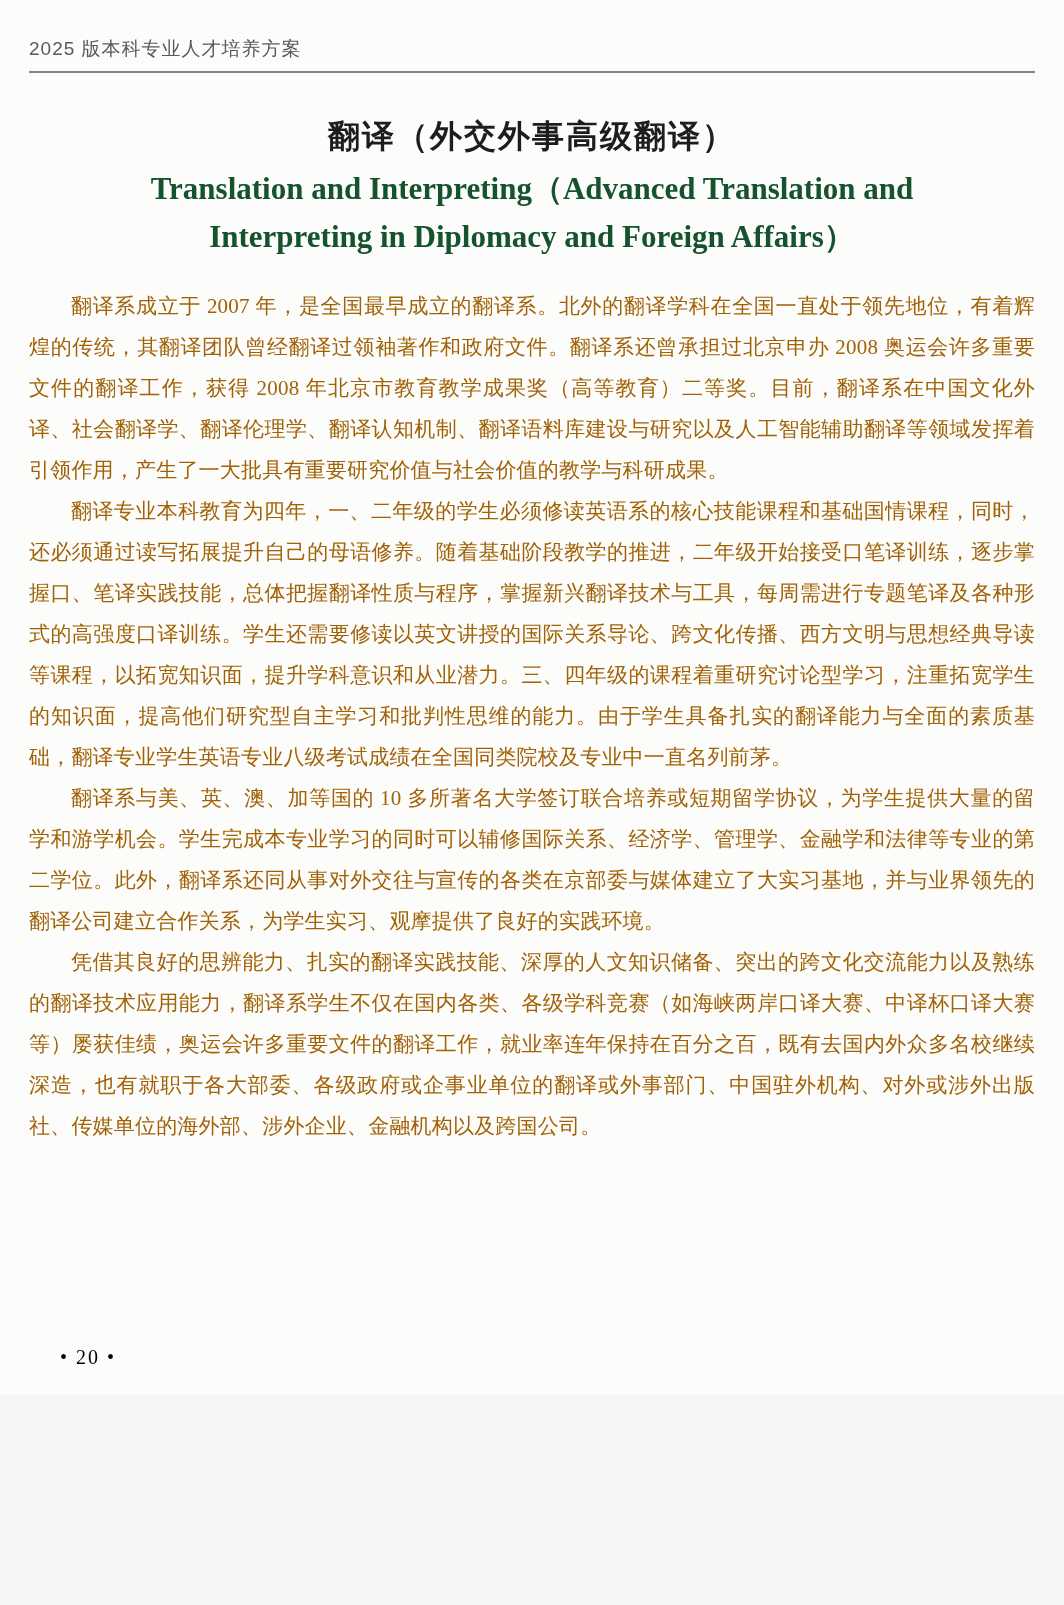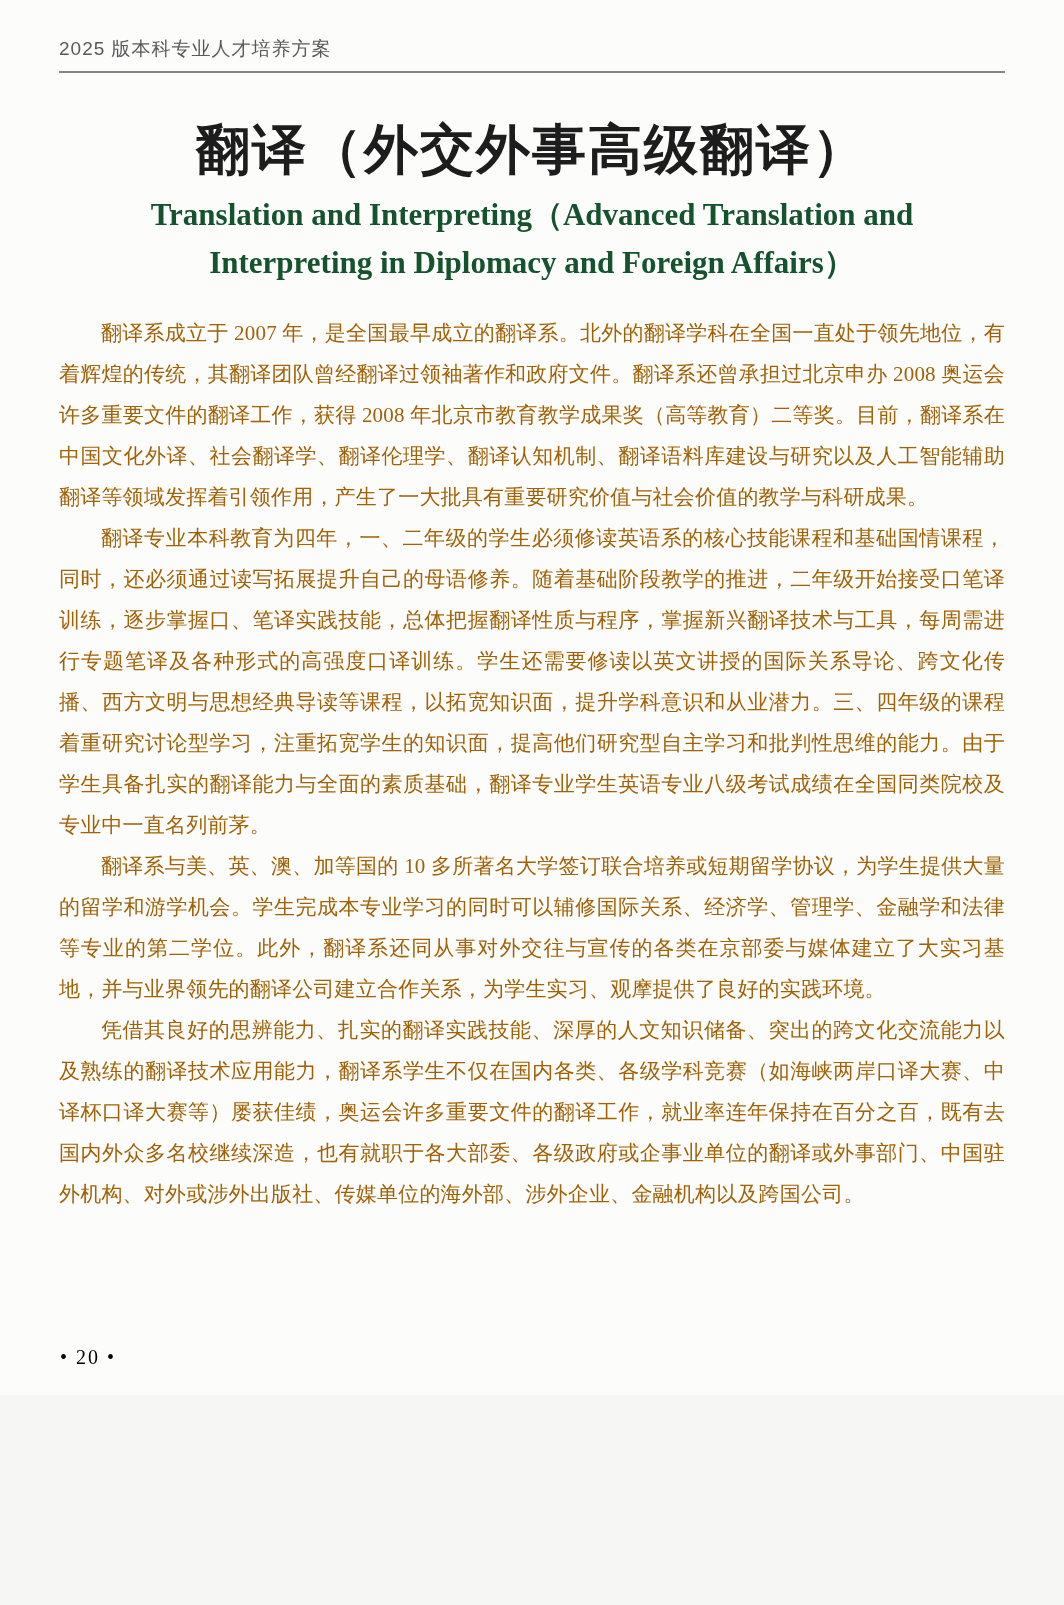--- a/index.html
+++ b/index.html
@@ -7,21 +7,21 @@
     padding: 0;
     background: #f6f6f5;
   }
   .page {
     position: relative;
     width: 1064px;
     height: 1395px;
     margin: 0 auto;
     background: #fcfcfb;
     box-sizing: border-box;
-    padding: 0 59px;
+    padding: 0 29px;
     overflow: hidden;
   }
   
   .doc-header {
     padding-top: 36px;
   }
   .doc-header .header-text {
     font-family: "Liberation Sans", "DejaVu Sans", sans-serif;
     font-size: 19px;
     letter-spacing: 1px;
@@ -33,21 +33,21 @@
     border: none;
     border-bottom: 2px solid #848484;
     margin: 9px 0 0 0;
   }
   
   .title-zh {
     margin: 44px 0 0 0;
     text-align: center;
     font-family: Liberation Sans, sans-serif;
     font-weight: 700;
-    font-size: 54px;
+    font-size: 32px;
     letter-spacing: 2px;
     color: #1d1d1d;
     line-height: 1.2;
   }
   .title-en {
     margin: 10px auto 0 auto;
     max-width: 930px;
     text-align: center;
     font-family: "Liberation Serif", "DejaVu Serif", serif;
     font-weight: 700;

